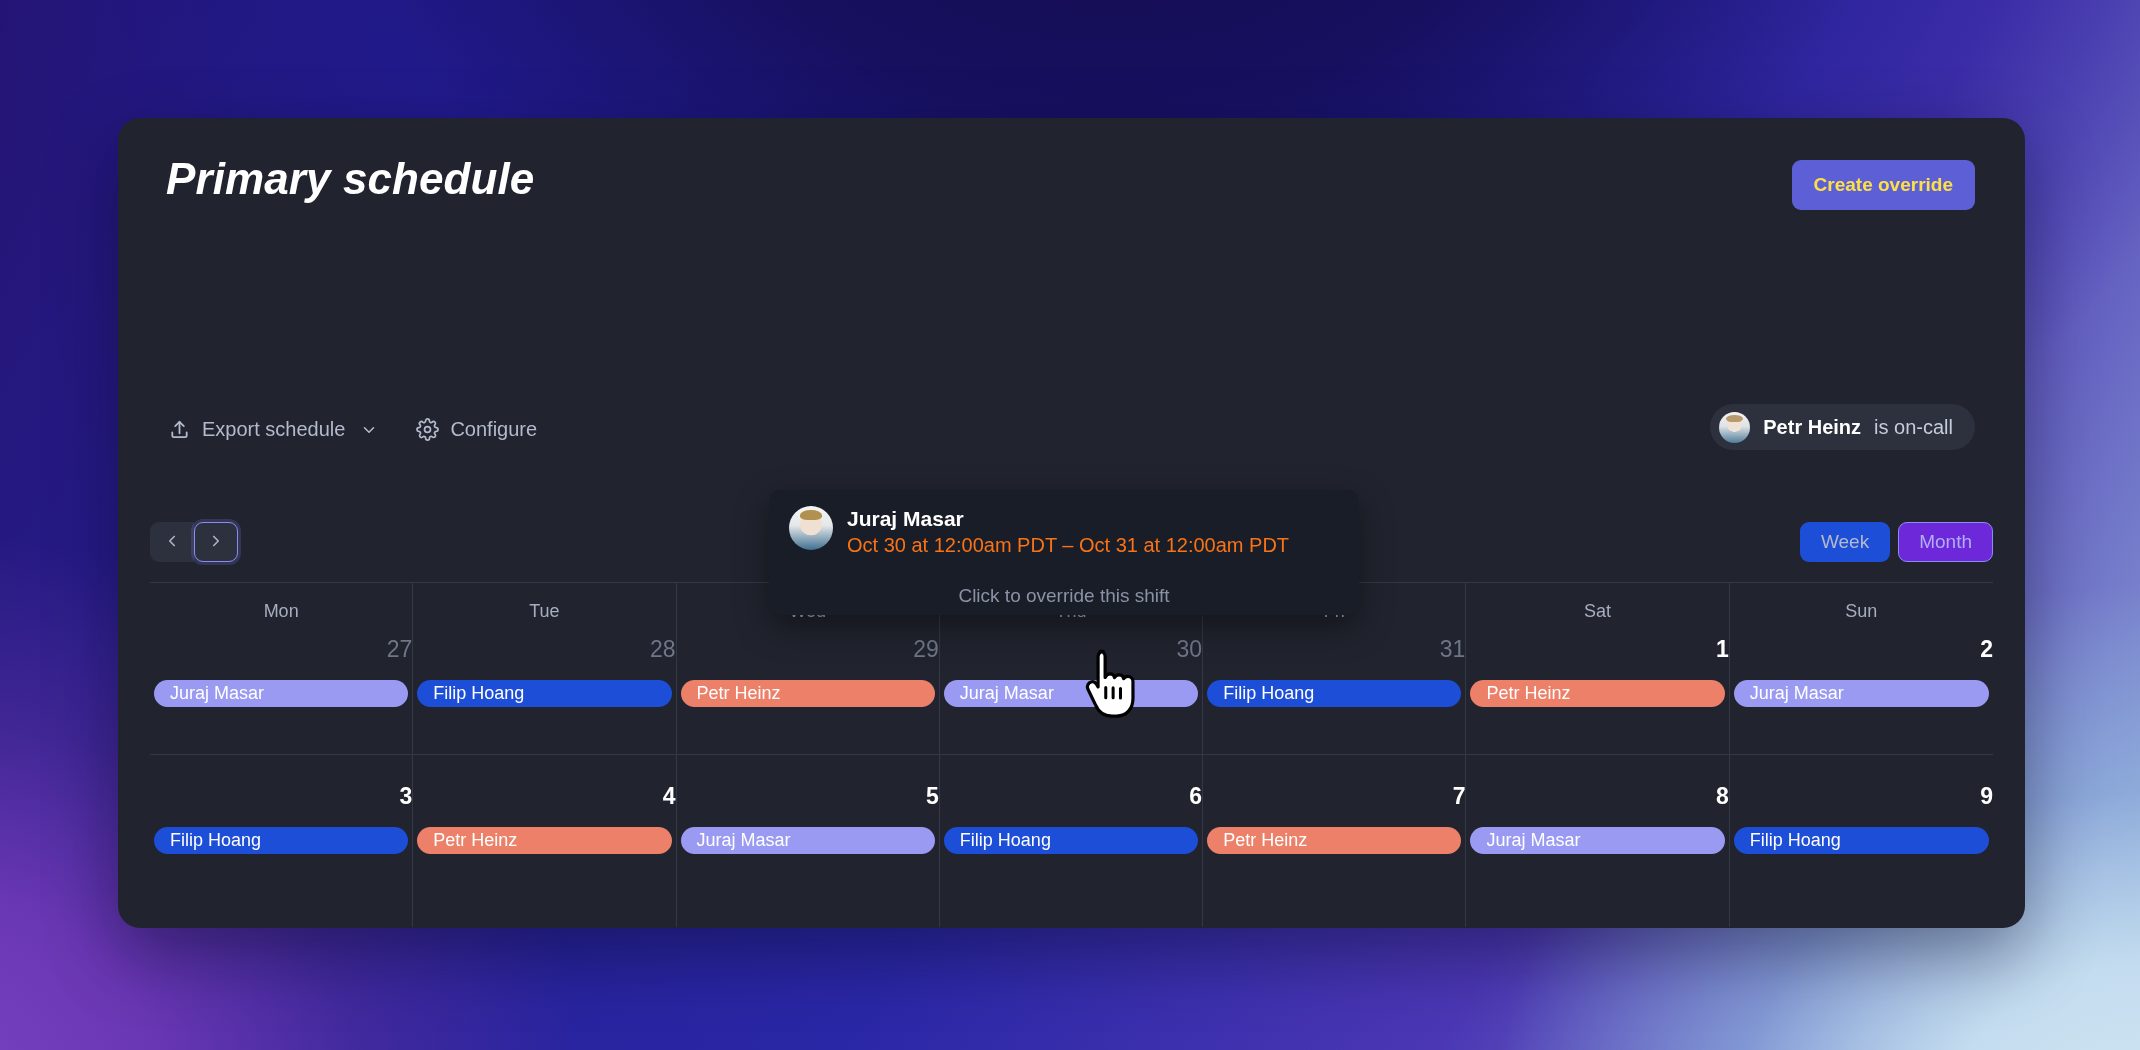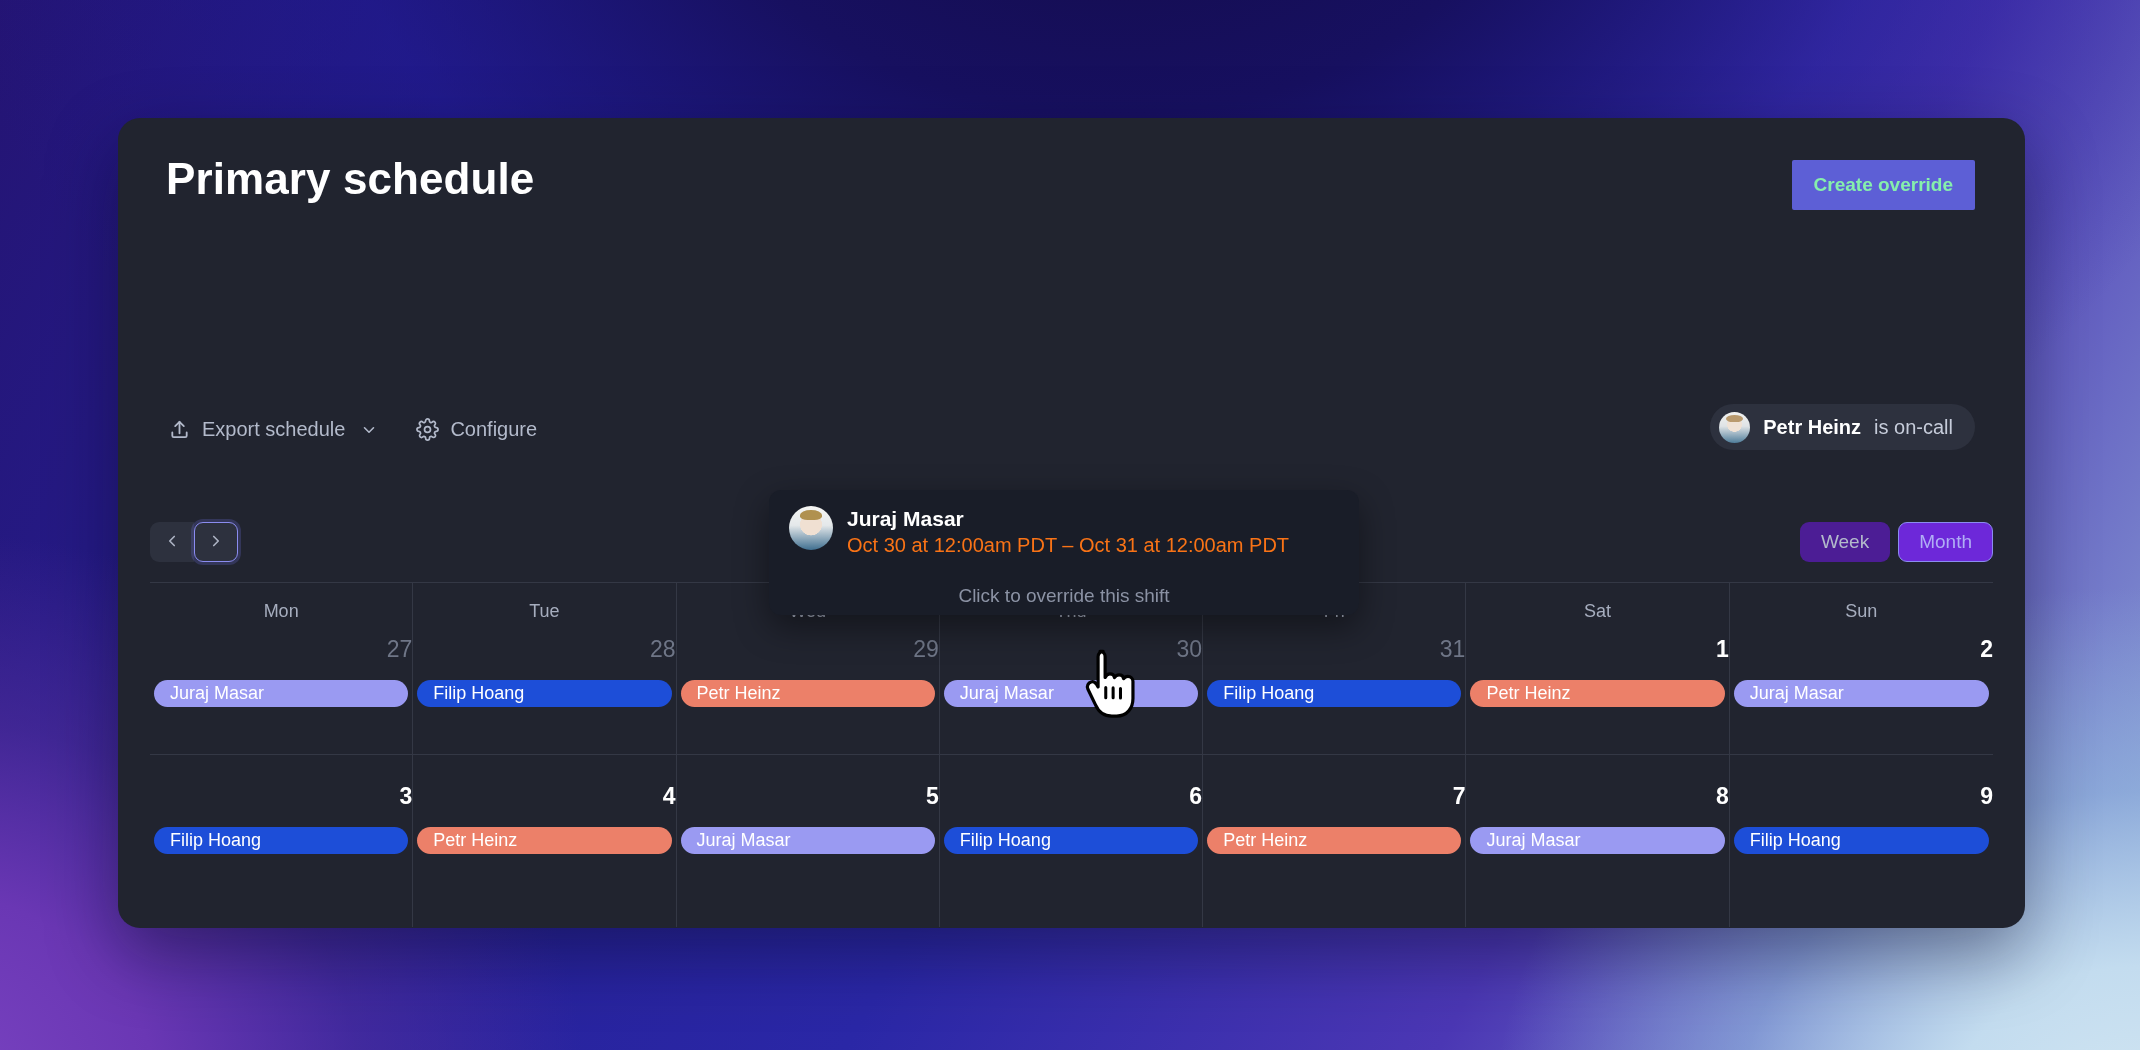--- a/index.html
+++ b/index.html
@@ -36,27 +36,28 @@
   }
 
   
   .card-head {
     position: absolute; left: 0; top: 0; right: 0; height: 148px;
   }
   .page-title {
     position: absolute; left: 48px; top: 36px;
     font-size: 44px; font-weight: bold; color: #ffffff;
     letter-spacing: .1px;
+    font-style: italic;
   }
   .create-override {
     position: absolute; right: 50px; top: 42px;
     background: #5d5fd6;
-    color: #86efac;
+    color: #fde047;
     font-size: 19px; font-weight: bold;
-    border: none; border-radius: 2px;
+    border: none; border-radius: 9px;
     padding: 0 22px; height: 50px;
     line-height: 50px;
     cursor: pointer;
     font-family: "Liberation Sans", sans-serif;
   }
 
   
   .toolbar { position: absolute; left: 48px; top: 296px; display: flex; align-items: center; gap: 34px; }
   .tool-btn {
     display: flex; align-items: center; gap: 11px;
@@ -126,21 +127,21 @@
   }
   .viewtoggle {
     position: absolute; right: 32px; top: 8px;
     display: flex; gap: 8px;
   }
   .viewbtn {
     height: 40px; padding: 0 20px;
     border-radius: 9px;
     font-size: 19px; cursor: pointer;
     font-family: "Liberation Sans", sans-serif;
-    background: #4c1d95; color: #b3bacb; border: 1.5px solid transparent;
+    background: #1d4ed8; color: #b3bacb; border: 1.5px solid transparent;
   }
   .viewbtn.active {
     background: #6d28d9; color: #b0aef5; border-color: #8b8cf0;
   }
 
   .grid {
     position: absolute; left: 32px; right: 32px; top: 464px; bottom: 0;
     border-top: 1.5px solid #343845;
   }
   .week {

